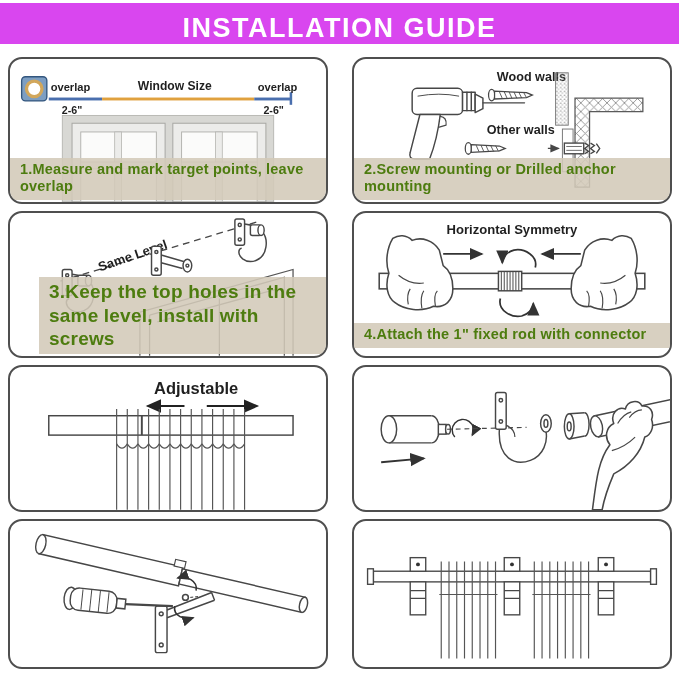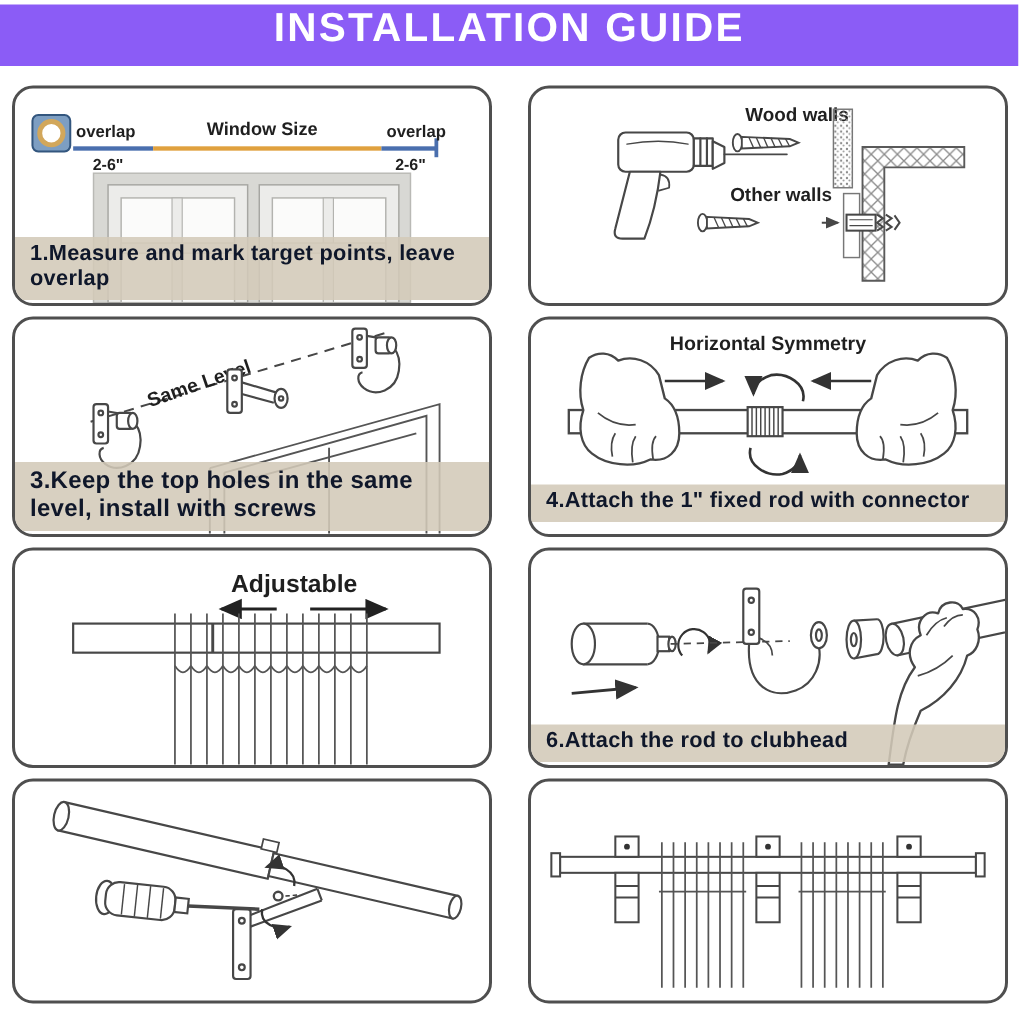--- a/index.html
+++ b/index.html
@@ -2,22 +2,22 @@
 <html><head>
 <meta charset="utf-8">
 <style>
   html,body{margin:0;padding:0;}
   body{
     width:679px;height:674px;background:#ffffff;
     font-family:"Liberation Sans", sans-serif;
     position:relative;overflow:hidden;
   }
   .header{
-    margin-top:3px;height:41px;background:#8b5cf6;
-    display:flex;align-items:flex-start;justify-content:center;
+    margin-top:3px;height:41px;background:#d946ef;
+    display:flex;align-items:flex-end;justify-content:center;
   }
   .header .title{
     color:#ffffff;font-size:27px;font-weight:bold;letter-spacing:1.5px;
   }
   .grid{
     margin-top:13px;
     padding:0 7px 0 8px;
     display:grid;
     grid-template-columns:1fr 1fr;
     grid-template-rows:147px 147px 147px 150px;
@@ -30,29 +30,29 @@
     border-radius:14px;
     overflow:hidden;
   }
   .art{
     position:absolute;left:0;top:0;width:100%;height:100%;
     pointer-events:none;
   }
   .caption{
     position:absolute;left:0;right:0;bottom:2px;
     background:rgba(211,202,184,0.88);
-    color:#0f172a;
+    color:#4d7c0f;
     font-weight:bold;
     font-size:14.5px;
     line-height:1.22;
     letter-spacing:0.2px;
     padding:3px 10px 4px 10px;
     z-index:2;
   }
-  .caption.small{font-size:16px;}
+  .caption.small{font-size:19px;margin-left:29px;}
   .panel4 .caption{bottom:8px;}
   text.lbl{
     font-family:"Liberation Sans", sans-serif;
     font-weight:bold;fill:#1f1f1f;
   }
 </style>
 </head>
 <body>
 
 <div class="header">
@@ -152,20 +152,21 @@
       <g fill="none" stroke="#474747" stroke-width="1.4" transform="translate(200,92)">
         <line x1="0" y1="0" x2="11" y2="0" marker-end="url(#p2ah)"></line>
         <rect x="17" y="-5.5" width="20" height="11" fill="#ffffff"></rect>
         <line x1="19" y1="-2" x2="35" y2="-2" stroke-width="0.8"></line>
         <line x1="19" y1="2" x2="35" y2="2" stroke-width="0.8"></line>
         <path d="M38,-5.5 L42,-3 L38,0 L42,3 L38,5.5"></path>
         <path d="M44,-5.5 L48,-3 L44,0 L48,3 L44,5.5"></path>
         <path d="M50,-5 L53.5,0 L50,5"></path>
       </g>
     </svg>
+    <div class="caption">2.Screw mounting or Drilled anchor mounting</div>
   </div>
 
   <div class="panel panel3">
     <svg class="art" viewBox="0 0 326 147">
       <g fill="none" stroke="#555555" stroke-width="1.3">
         <path d="M134,102 L292,58 L292,147"></path>
         <path d="M134,102 L134,147"></path>
         <path d="M144,105 L283,66 L283,147"></path>
         <path d="M144,105 L144,147"></path>
         <path d="M152,112 L276,78"></path>
@@ -316,21 +317,20 @@
       </g>
       <g transform="rotate(-12 250 60)">
         <rect x="250" y="50" width="84" height="22" fill="#ffffff" stroke="#474747" stroke-width="1.5"></rect>
         <ellipse cx="250" cy="61" rx="6" ry="11" fill="#ffffff" stroke="#474747" stroke-width="1.5"></ellipse>
       </g>
       <g fill="#ffffff" stroke="#474747" stroke-width="1.6" stroke-linejoin="round">
         <path d="M246,147 C250,116 252,96 264,80 C258,72 260,62 268,58 C264,48 272,40 280,43 C282,34 294,33 297,40 C305,39 310,46 307,54 C310,62 306,70 300,72 C296,88 284,102 268,110 C262,124 258,136 256,147 Z"></path>
         <path d="M272,58 q6,-10 14,-12 M284,52 q6,-8 13,-8 M266,86 q14,-4 24,-14" fill="none" stroke-width="1.2"></path>
       </g>
     </svg>
-    <div class="caption">6.Attach the rod to clubhead</div>
   </div>
 
   <div class="panel panel7">
     <svg class="art" viewBox="0 0 326 147">
       <defs>
         <marker id="p7ah" markerWidth="9" markerHeight="9" refX="7" refY="3.5" orient="auto">
           <path d="M0,0 L8,3.5 L0,7 Z" fill="#333333"></path>
         </marker>
       </defs>
       <g transform="rotate(13 170 55)">

